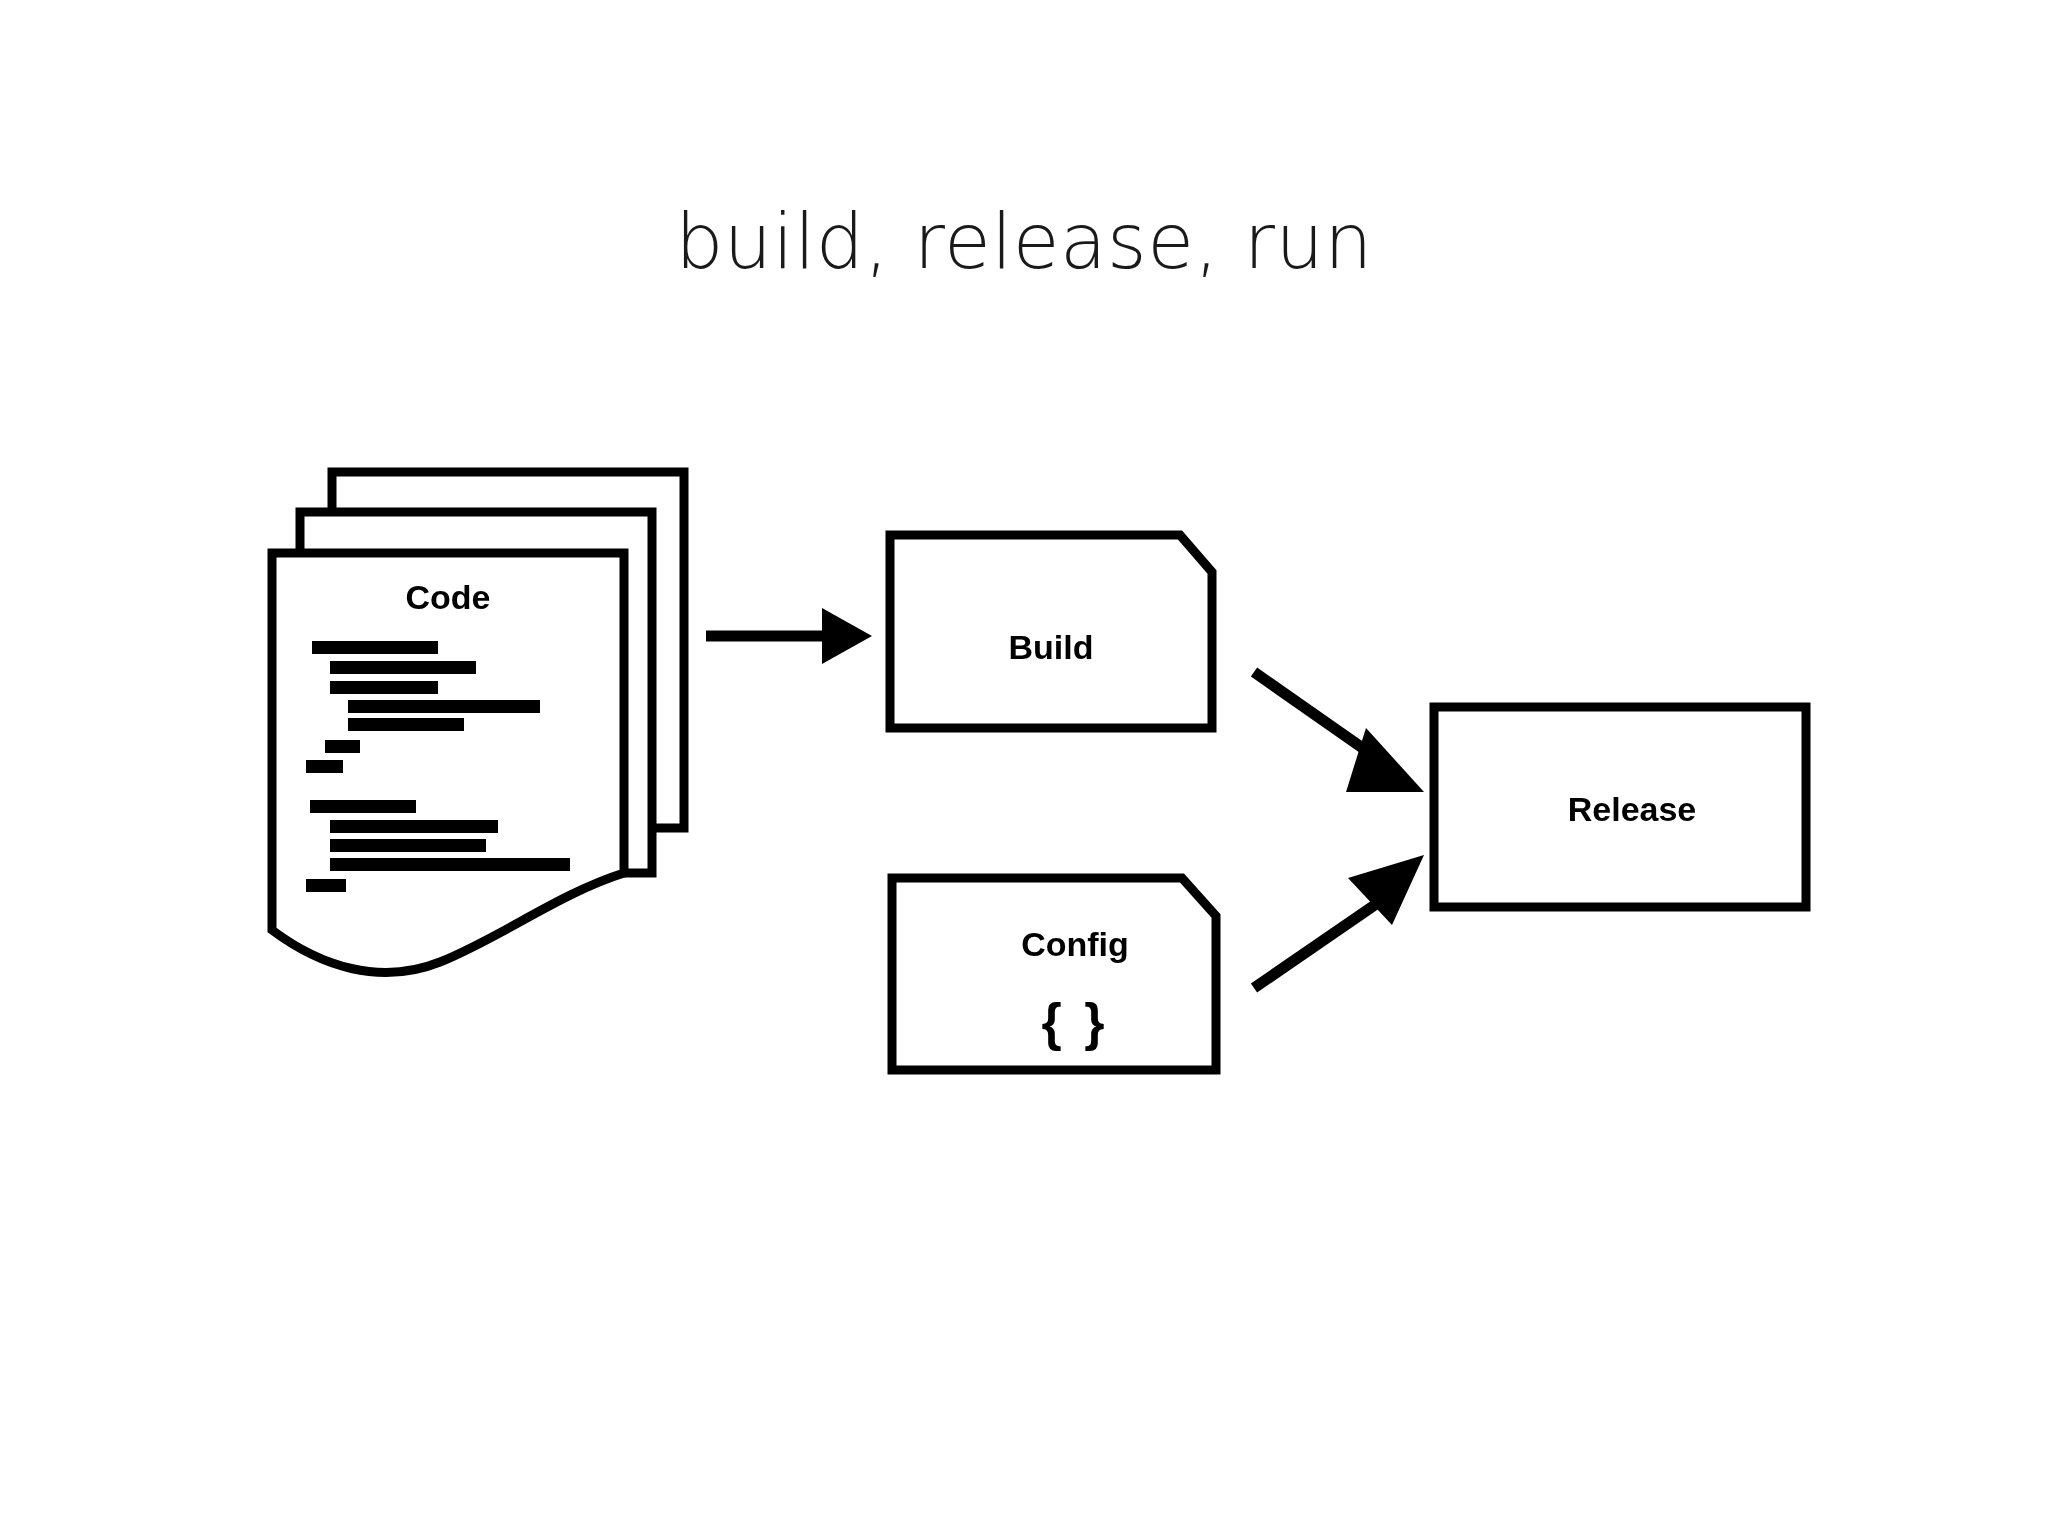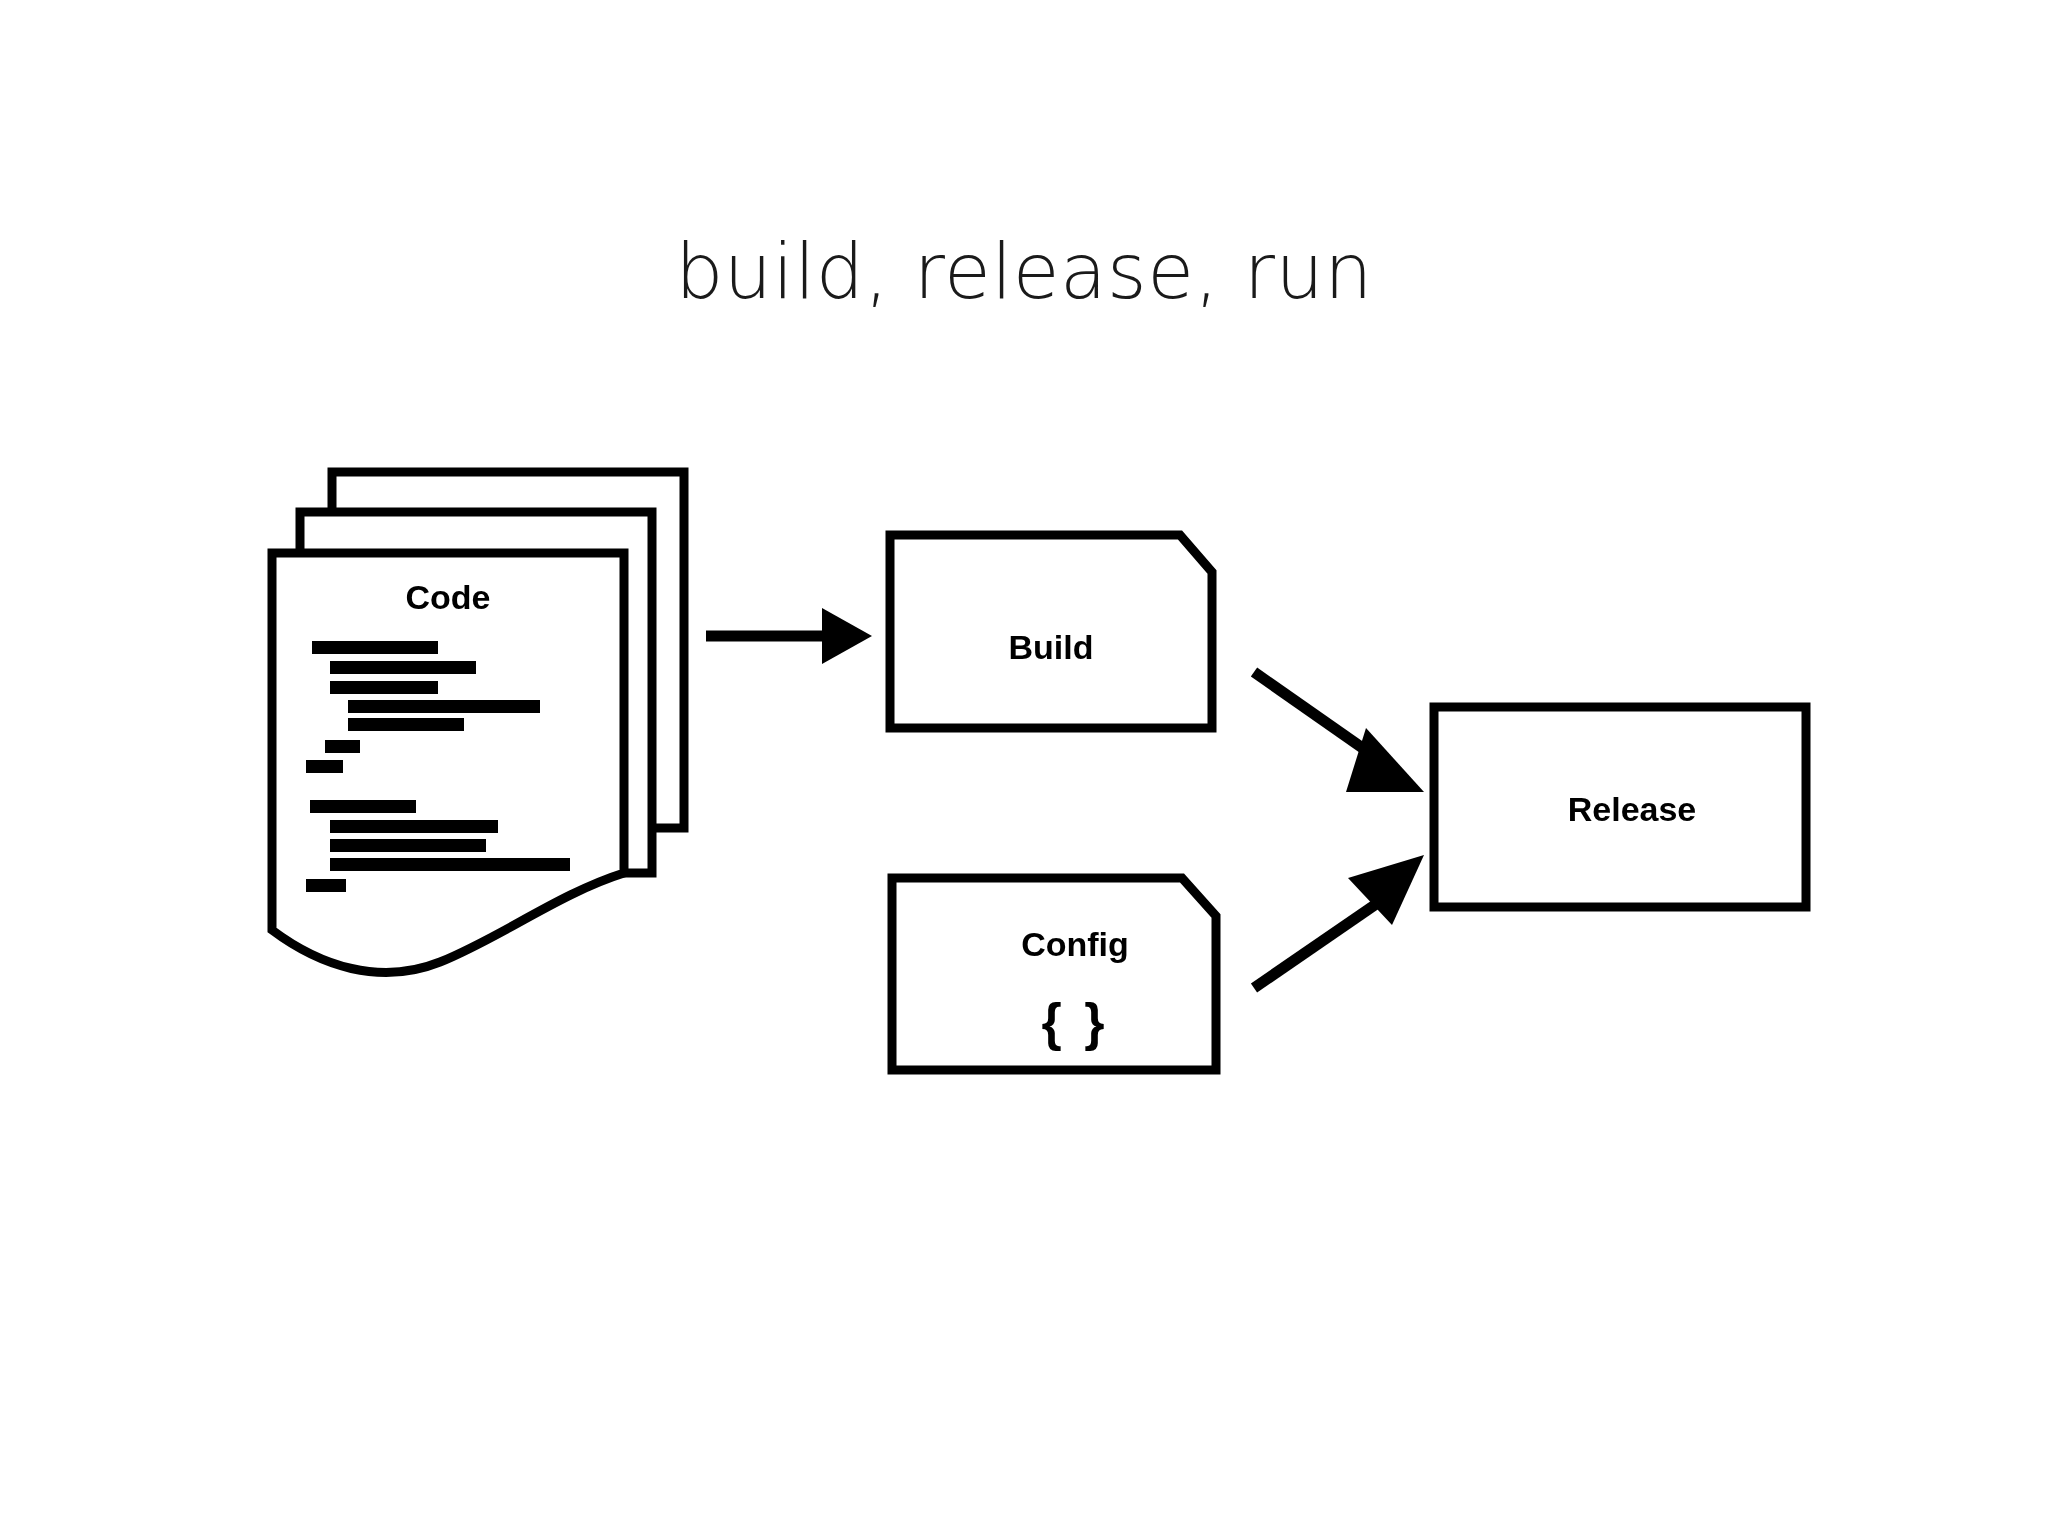--- a/index.html
+++ b/index.html
@@ -16,21 +16,21 @@
   }
   #slide {
     position: absolute;
     inset: 0;
     background: #ffffff;
   }
   #slide-title {
     position: absolute;
     left: 0;
     right: 0;
-    top: 234px;
+    top: 204px;
     text-align: center;
     font-family: "DejaVu Sans", sans-serif;
     font-weight: 300;
     font-size: 76px;
     line-height: 1;
     letter-spacing: 0.5px;
     color: #1a1a1a;
     white-space: nowrap;
   }
   #diagram-canvas {

